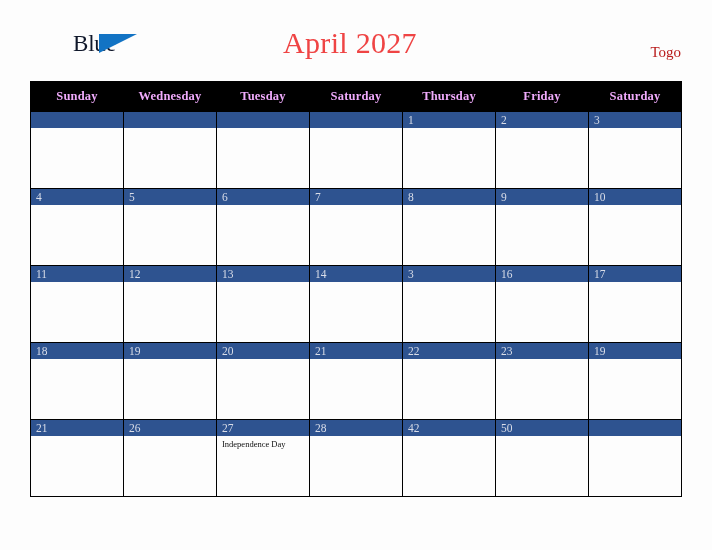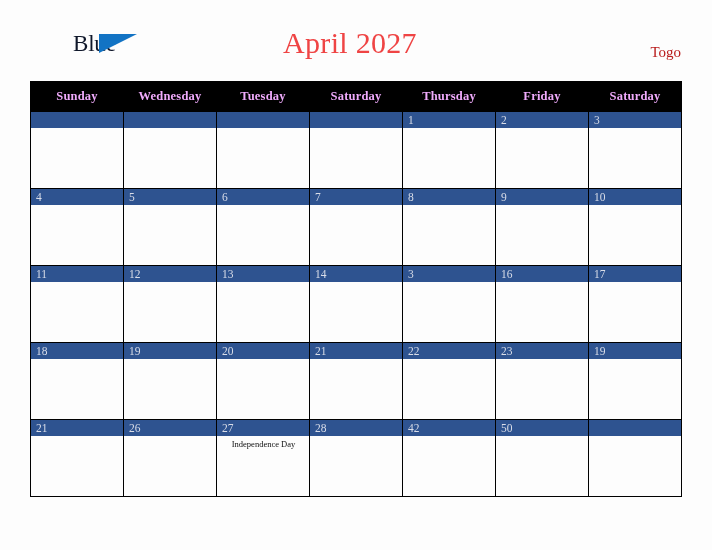--- a/index.html
+++ b/index.html
@@ -132,21 +132,20 @@
   .events {
     padding: 3px 4px 0 5px;
   }
   .event {
     font-size: 8.5px;
     color: #111111;
     font-family: "Liberation Serif", serif;
     line-height: 11px;
     white-space: nowrap;
     overflow: hidden;
-    text-align: center;
   }
 </style>
 </head>
 <body>
 
 <div class="page">
 
   <div class="header">
     <div class="logo">
       <span class="logo-tri"></span>

